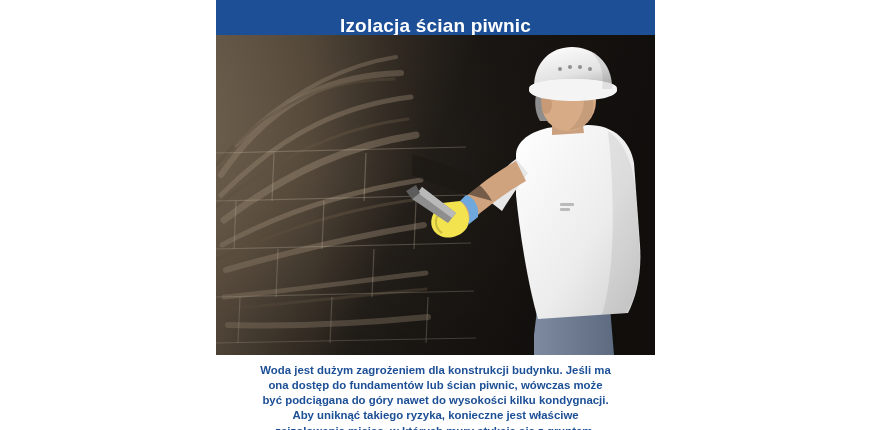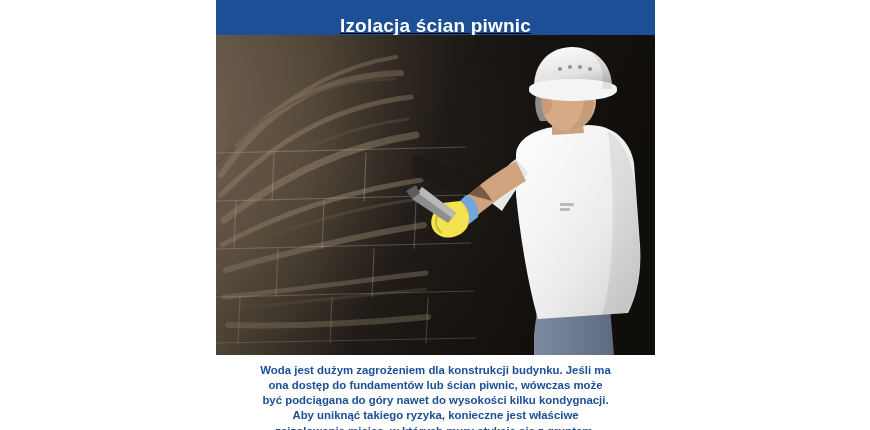--- a/index.html
+++ b/index.html
@@ -23,21 +23,20 @@
   .header-bar {
     position: absolute;
     left: 216px;
     top: 0;
     width: 439px;
     height: 50px;
     background: #1c4f96;
     display: flex;
     align-items: center;
     justify-content: center;
-    text-decoration: underline;
   }
   .header-title {
     color: #ffffff;
     font-size: 19px;
     font-weight: bold;
     letter-spacing: 0.2px;
     line-height: 1;
     text-align: center;
   }
   

